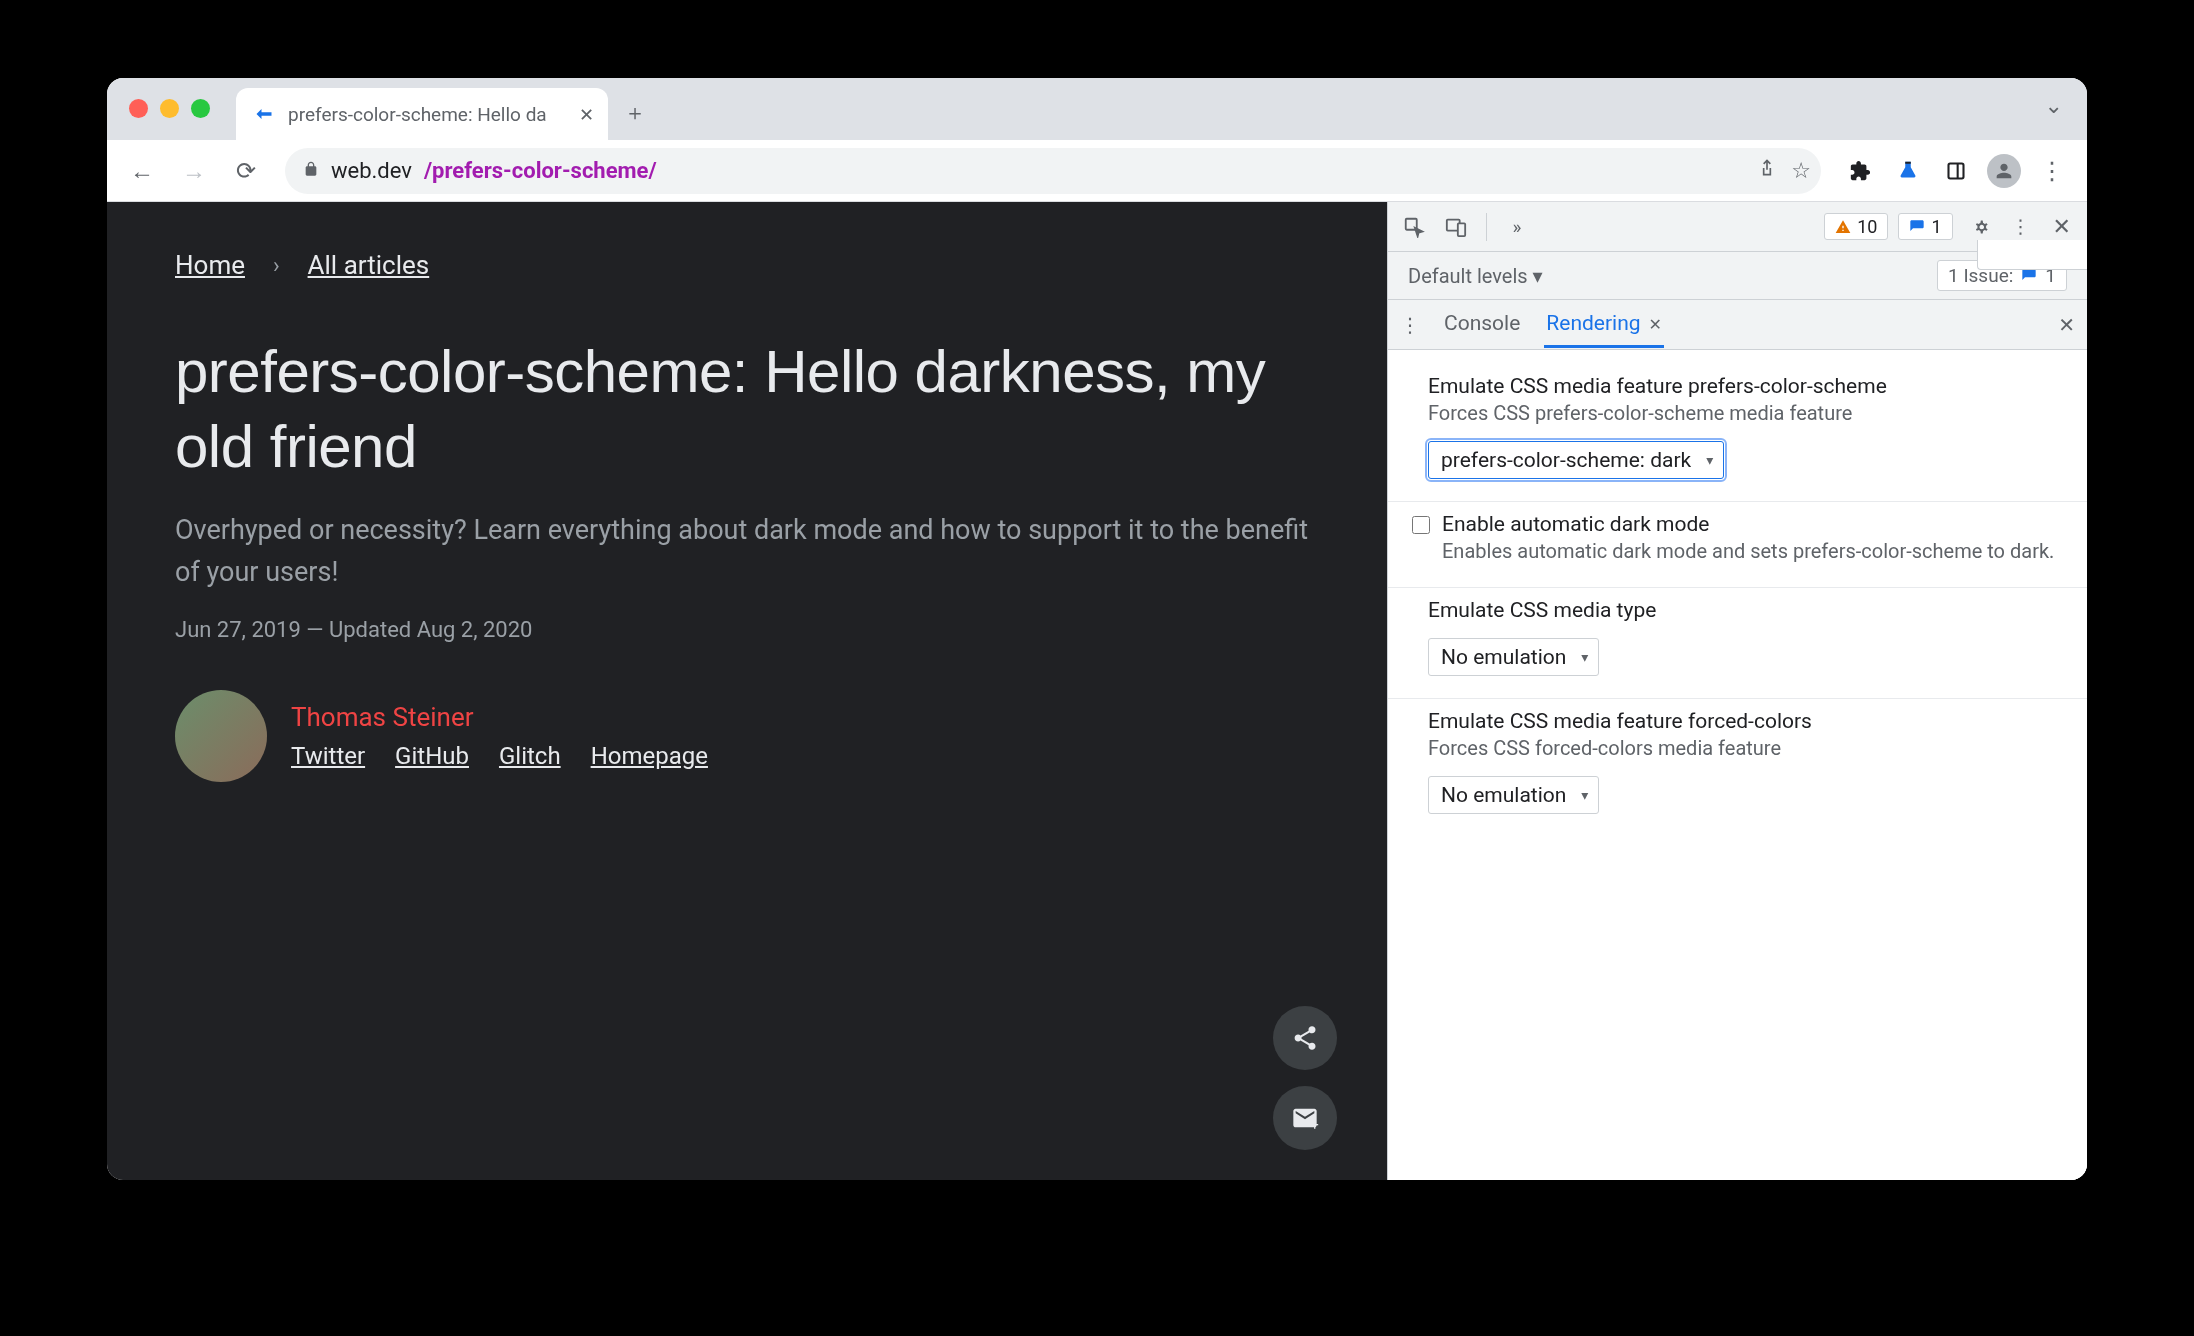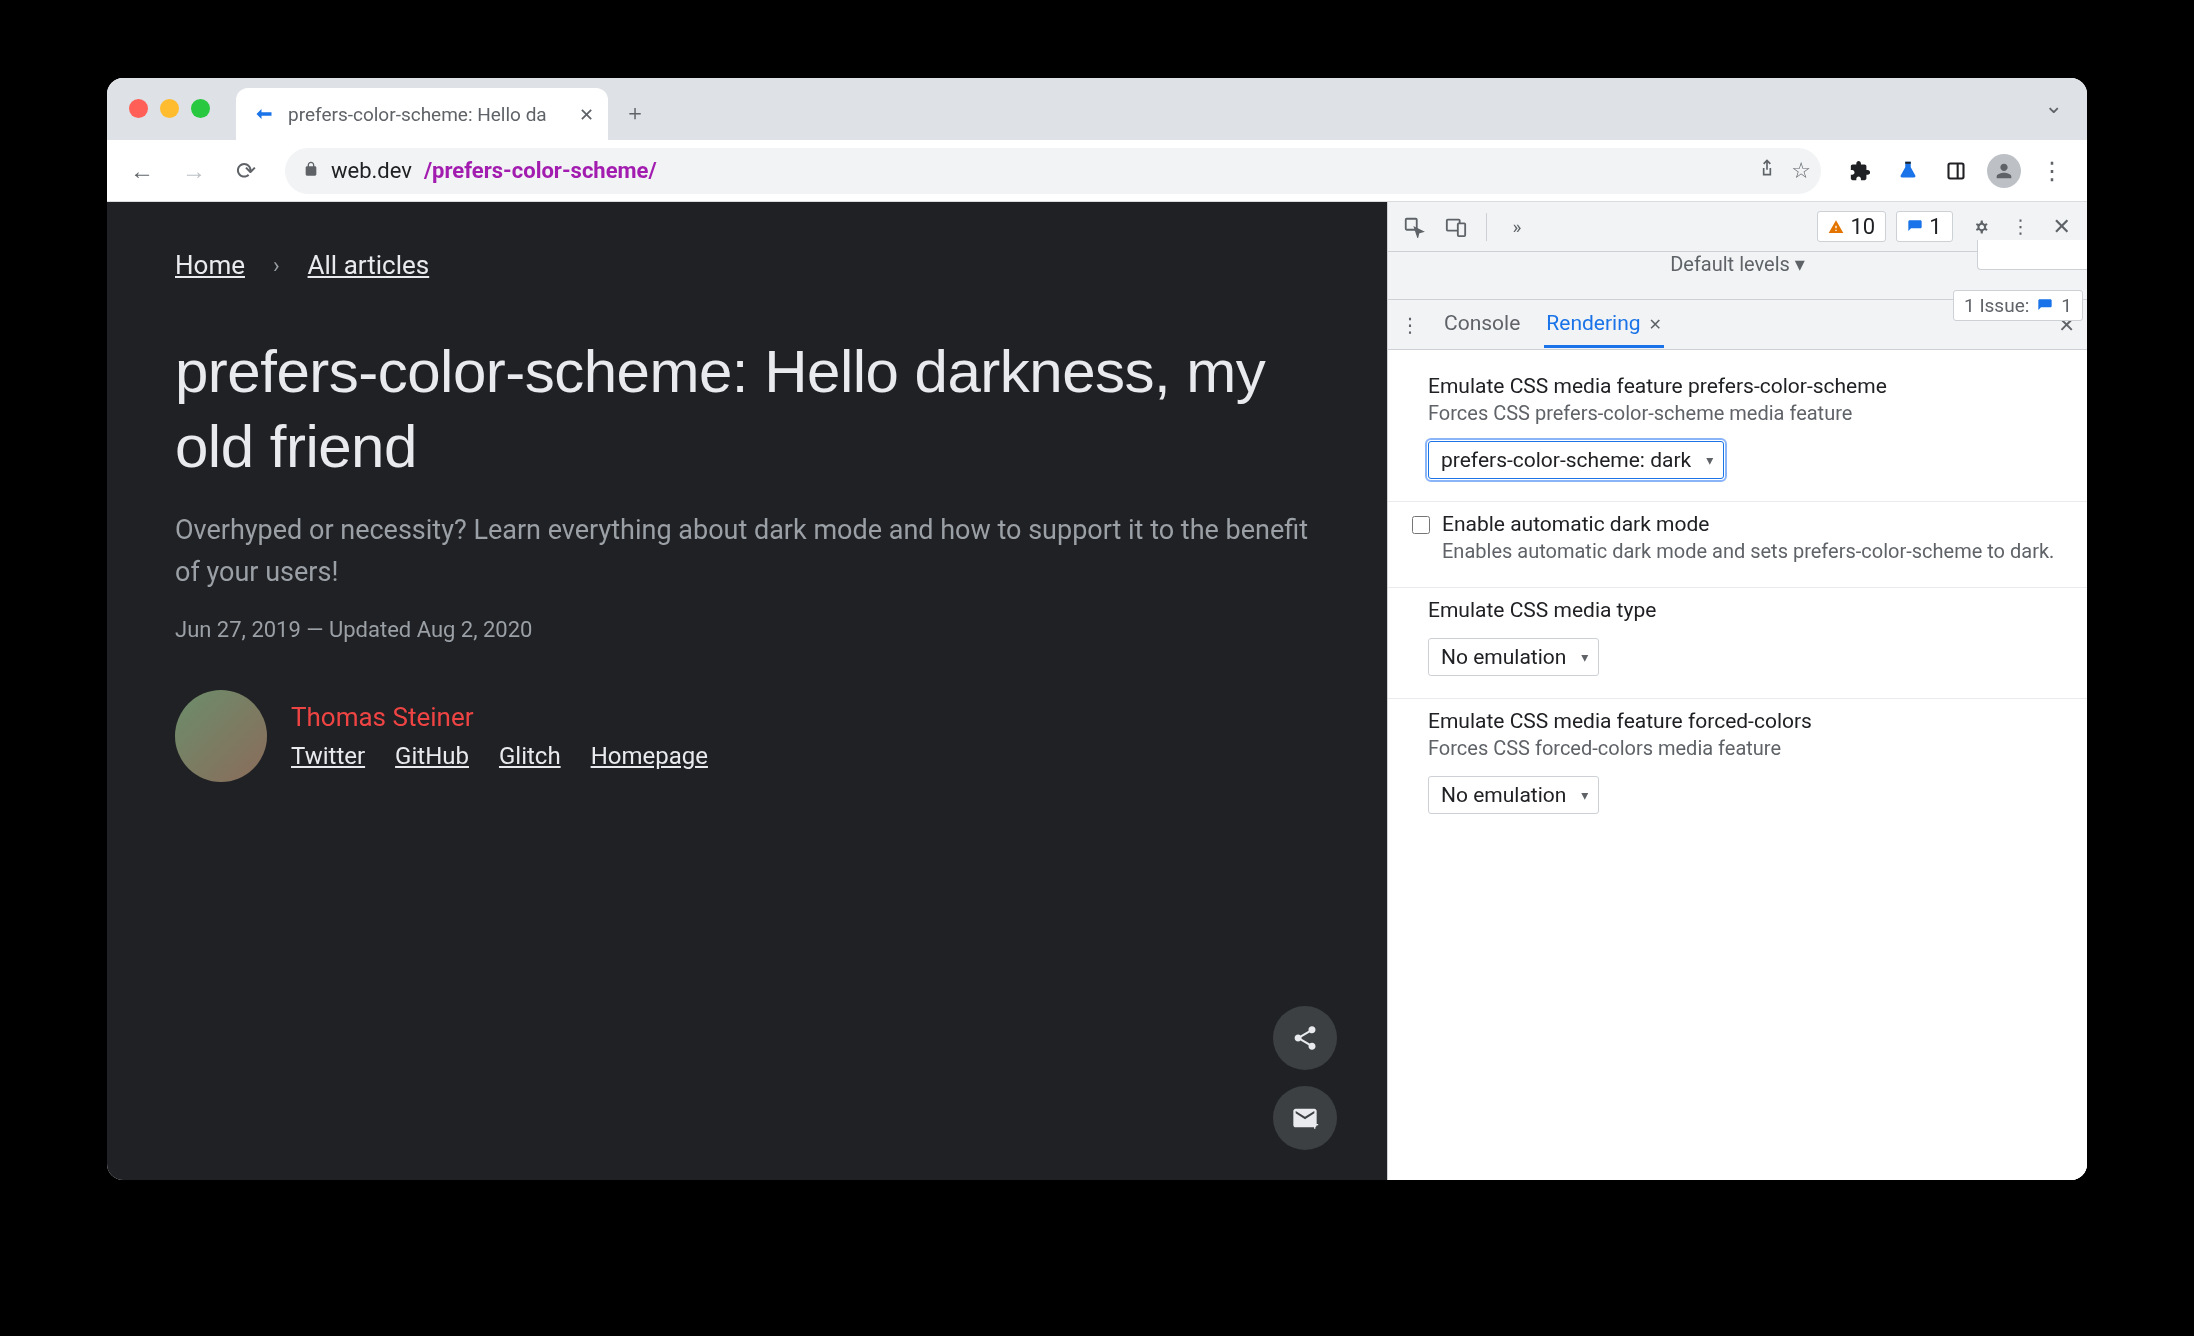--- a/index.html
+++ b/index.html
@@ -139,37 +139,36 @@
     height: 50px;
     display:flex;
     align-items:center;
     padding: 0 10px;
     gap: 10px;
     border-bottom: 1px solid #cdd1d5;
     background:#f1f3f4;
   }
   .dt-ic { width: 32px; height: 32px; display:flex;align-items:center;justify-content:center; color:#5f6368; cursor:pointer;}
   .dt-sep { width: 1px; height: 28px; background:#cdd1d5; margin: 0 4px;}
-  .dt-badge { display:flex; align-items:center; gap: 6px; padding: 2px 10px; border:1px solid #cdd1d5; border-radius: 3px; background:#fff; font-size: 22px; cursor:pointer;}
+  .dt-badge { display:flex; align-items:center; gap: 6px; padding: 2px 10px; border:1px solid #cdd1d5; border-radius: 3px; background:#fff; font-size: 18px; cursor:pointer;}
   .dt-badge.warn svg { fill:#e37400;}
   .dt-badge.issue svg { fill:#1a73e8;}
   .dt-top .spacer { flex:1;}
   .dt-x { font-size: 22px; color:#5f6368; cursor:pointer; padding: 0 6px;}
   .dt-row2 {
     height: 48px;
     display:flex;
     align-items:center;
-    padding: 0 4px;
+    padding: 0 20px;
     gap: 14px;
     border-bottom: 1px solid #cdd1d5;
     background:#f1f3f4;
     font-size: 20px;
     color:#5f6368;
     position: relative;
-    flex-direction: column;
   }
   .dt-row2 .clip { position:absolute; right: 0; top: -12px; width: 110px; height: 30px; background: #fff; border: 1px solid #cdd1d5; border-radius: 0 0 0 4px; border-right: none; border-top: none;}
   .issues-pill { margin-left:auto; display:flex; align-items:center; gap: 8px; background:#fff; border:1px solid #cdd1d5; border-radius:3px; padding: 3px 10px; font-size: 19px;}
   .dt-drawer {
     height: 50px;
     display:flex;
     align-items:center;
     padding: 0 12px;
     gap: 22px;
     background:#f1f3f4;

